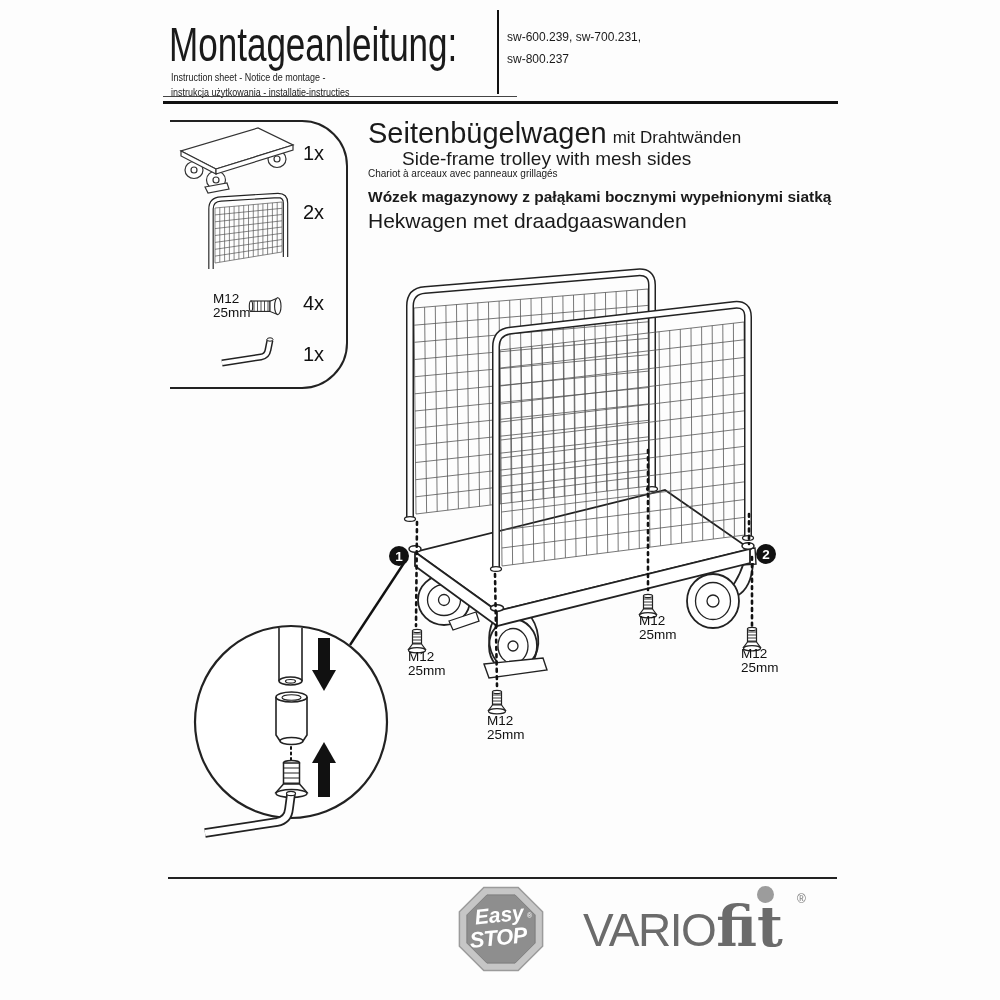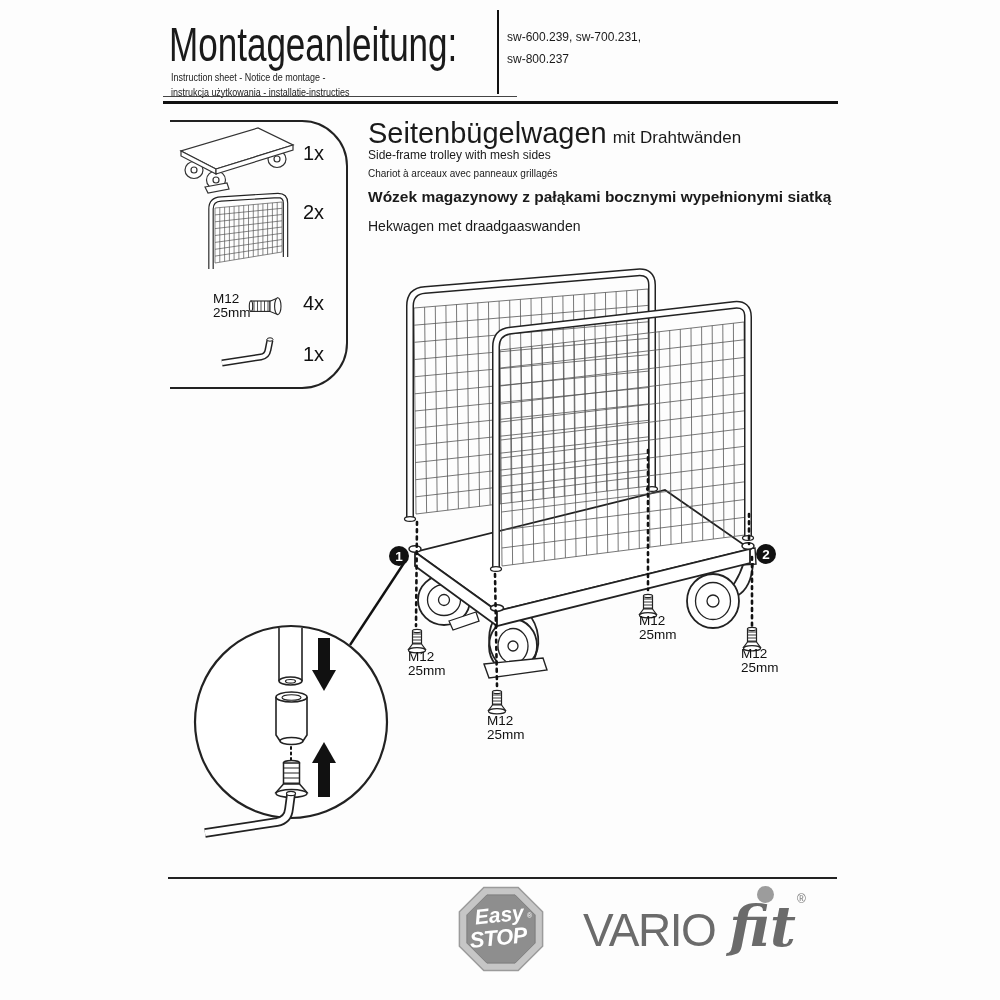--- a/index.html
+++ b/index.html
@@ -14,37 +14,37 @@
   #hdr-sub1{top:71px;} #hdr-sub2{top:86px;}
   #vert-divider{left:497px;top:10px;width:1.5px;height:84px;background:#111;}
   .code-line{left:507px;font-size:12px;white-space:nowrap;}
   #code1{top:30px;} #code2{top:52px;}
   #thin-rule{left:163px;top:96px;width:354px;height:1px;background:#444;}
   #thick-rule{left:163px;top:101px;width:675px;height:2.6px;background:#111;}
   
   .pt{left:368px;white-space:nowrap;}
   #pt-de{top:117px;font-size:29px;text-align:center;}
   #pt-de .suffix{font-size:17px;margin-left:6px;}
-  #pt-en{top:148px;font-size:12px;}
+  #pt-en{top:148px;font-size:19px;margin-left:34px;}
   #pt-fr{top:168px;font-size:10px;}
   #pt-pl{top:187.5px;font-size:15.5px;font-weight:bold;}
-  #pt-nl{top:218px;font-size:14px;}
+  #pt-nl{top:209px;font-size:21px;}
   
   #diagram-svg{left:160px;top:110px;}
   svg text{font-family:"Liberation Sans",sans-serif;fill:#111;}
   text.qty{font-size:20px;}
   text.spec{font-size:13.5px;}
   text.mlabel{font-size:13.5px;}
   text.marker-num{font-size:13.5px;font-weight:bold;fill:#fff;text-anchor:middle;}
   
   #footer-rule{left:168px;top:877px;width:669px;height:1.6px;background:#222;}
   #brand{left:583px;top:893px;white-space:nowrap;}
   #brand .vario{font-size:46px;font-weight:normal;color:#6b6b6b;letter-spacing:-1.5px;}
-  #brand .fit{font-family:"DejaVu Serif",serif;font-style:italic;font-weight:bold;
-      font-size:56px;color:#6b6b6b;margin-left:14px;}
+  #brand .fit{font-family:"DejaVu Serif",serif;font-weight:bold;
+      font-size:56px;color:#6b6b6b;margin-left:1px;}
   #brand-dot{left:757px;top:886px;width:17px;height:17px;border-radius:50%;background:#9c9c9c;}
   #brand-reg{left:797px;top:892px;font-size:12px;color:#777;}
   #badge-svg{left:455px;top:882px;}
 </style>
 </head>
 <body>
 
 <div class="abs" id="main-title">Montageanleitung:</div>
 <div class="abs hdr-sub" id="hdr-sub1">Instruction sheet - Notice de montage  -</div>
 <div class="abs hdr-sub" id="hdr-sub2">instrukcja użytkowania - installatie-instructies</div>

